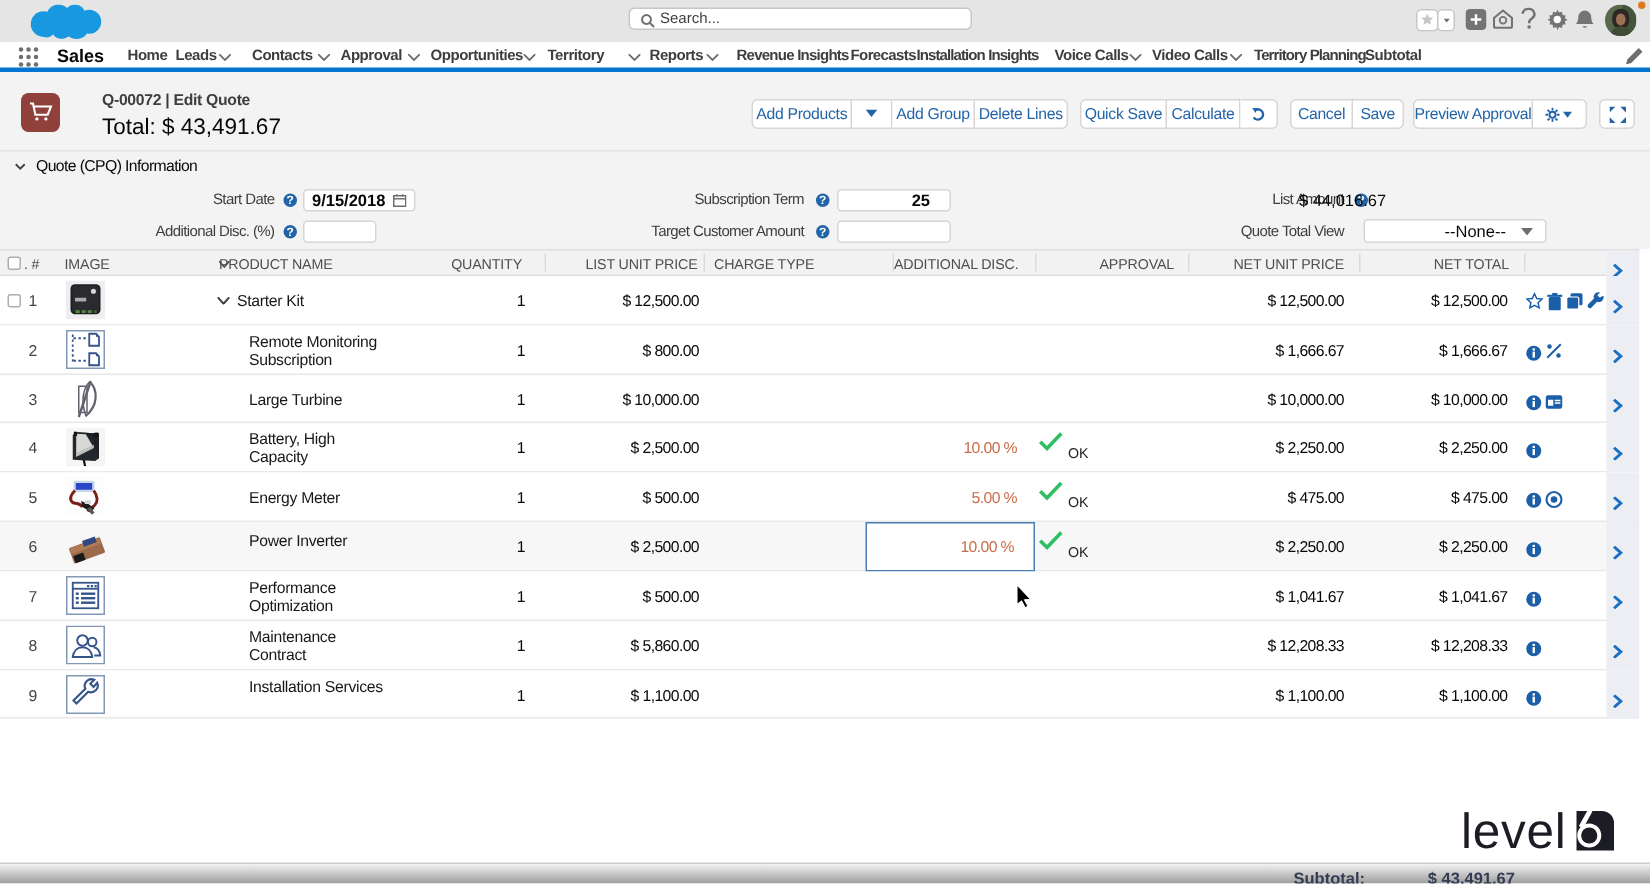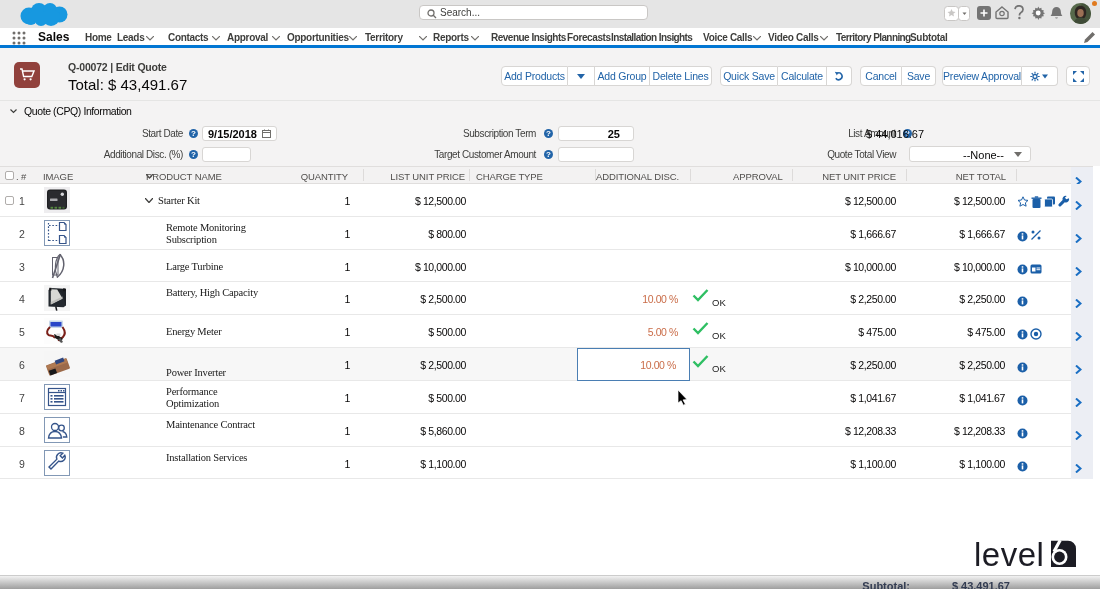--- a/index.html
+++ b/index.html
@@ -43,21 +43,21 @@
 .finput { position:absolute; height:13px; background:#fff; border:1px solid #d8d6d4; border-radius:3px; }
 
 
 #tablewrap { position:absolute; left:0; top:166px; width:1100px; }
 #thead { position:absolute; left:0; top:0; width:1100px; height:18px; background:#f3f2f2;
   border-top:1px solid #e0dedd; border-bottom:1px solid #e0dedd; }
 .th { position:absolute; top:4px; font-size:9.5px; letter-spacing:-0.1px; color:#514f4d; white-space:nowrap; }
 .vline { position:absolute; top:2px; bottom:2px; width:1px; background:#dddbda; }
 .row { position:absolute; left:0; width:1100px; height:32.83px; background:#fff; border-bottom:1px solid #e8e8e8; }
 .rnum { position:absolute; left:19px; top:11px; font-size:10.5px; color:#444; }
-.rname { position:absolute; left:166px; top:0; width:95px; font-size:10.5px; letter-spacing:-0.2px; color:#181818; line-height:12px;font-family:Liberation Serif, serif;}
+.rname { position:absolute; left:166px; top:0; width:95px; font-size:10.5px; letter-spacing:-0.2px; color:#181818; line-height:12px;}
 .rqty { letter-spacing:-0.4px; position:absolute; right:750px; top:11px; font-size:10.5px; color:#080707; }
 .rlist { letter-spacing:-0.4px; position:absolute; right:634px; top:11px; font-size:10.5px; color:#080707; }
 .rdisc { letter-spacing:-0.4px; position:absolute; right:422px; top:11px; font-size:10.5px; color:#ca6d49; }
 .rnet { letter-spacing:-0.4px; position:absolute; right:204px; top:11px; font-size:10.5px; color:#080707; }
 .rtot { letter-spacing:-0.4px; position:absolute; right:95px; top:11px; font-size:10.5px; color:#080707; }
 .chevstrip { position:absolute; left:1071px; top:0; width:22px; height:32.83px; background:#eceef4; }
 .rchev { position:absolute; left:1075px; top:12px; width:7px; height:9px; }
 .imgbox { position:absolute; left:44px; top:3px; width:26px; height:26px; }
 .cb { position:absolute; width:9px; height:9px; border:1px solid #b0adab; border-radius:2px; background:#fff; }
 .okwrap { position:absolute; left:692px; top:6px; }
@@ -492,21 +492,21 @@
           <div class="rnum">6</div>
           <div class="imgbox"><svg width="26" height="26" viewBox="0 0 26 26">
               <rect width="26" height="26" fill="#f6f6f6"></rect>
               <g transform="translate(0.5 1.5) rotate(-20 13 13)">
                 <rect x="2" y="9" width="22" height="11" rx="1" fill="#9c6a4a"></rect>
                 <rect x="2.5" y="9.5" width="21" height="4" fill="#b07a52"></rect>
                 <rect x="3" y="15" width="7" height="5" fill="#17181a"></rect>
                 <rect x="12" y="7.5" width="9" height="4" fill="#31477e"></rect>
               </g>
             </svg></div>
-          <div class="rname" style="top:19px">Power Inverter</div>
+          <div class="rname" style="top:7px">Power Inverter</div>
           <div class="rqty">1</div>
           <div class="rlist">$ 2,500.00</div>
           <div class="abs" style="left:577px;top:0px;width:113px;height:33px;background:#fff;border:1.5px solid #4a7eb3"></div>
           <div class="rdisc" style="right:424px">10.00 %</div>
           <div class="okwrap"><svg width="17" height="13" viewBox="0 0 17 13">
               <path d="M1.5 6.5l4.5 4.5L15.5 1" fill="none" stroke="#2fbf63" stroke-width="2.4"></path>
             </svg></div>
           <div class="abs" style="left:712px;top:15px;font-size:9.5px;color:#222">OK</div>
           <div class="rnet">$ 2,250.00</div>
           <div class="rtot">$ 2,250.00</div>

